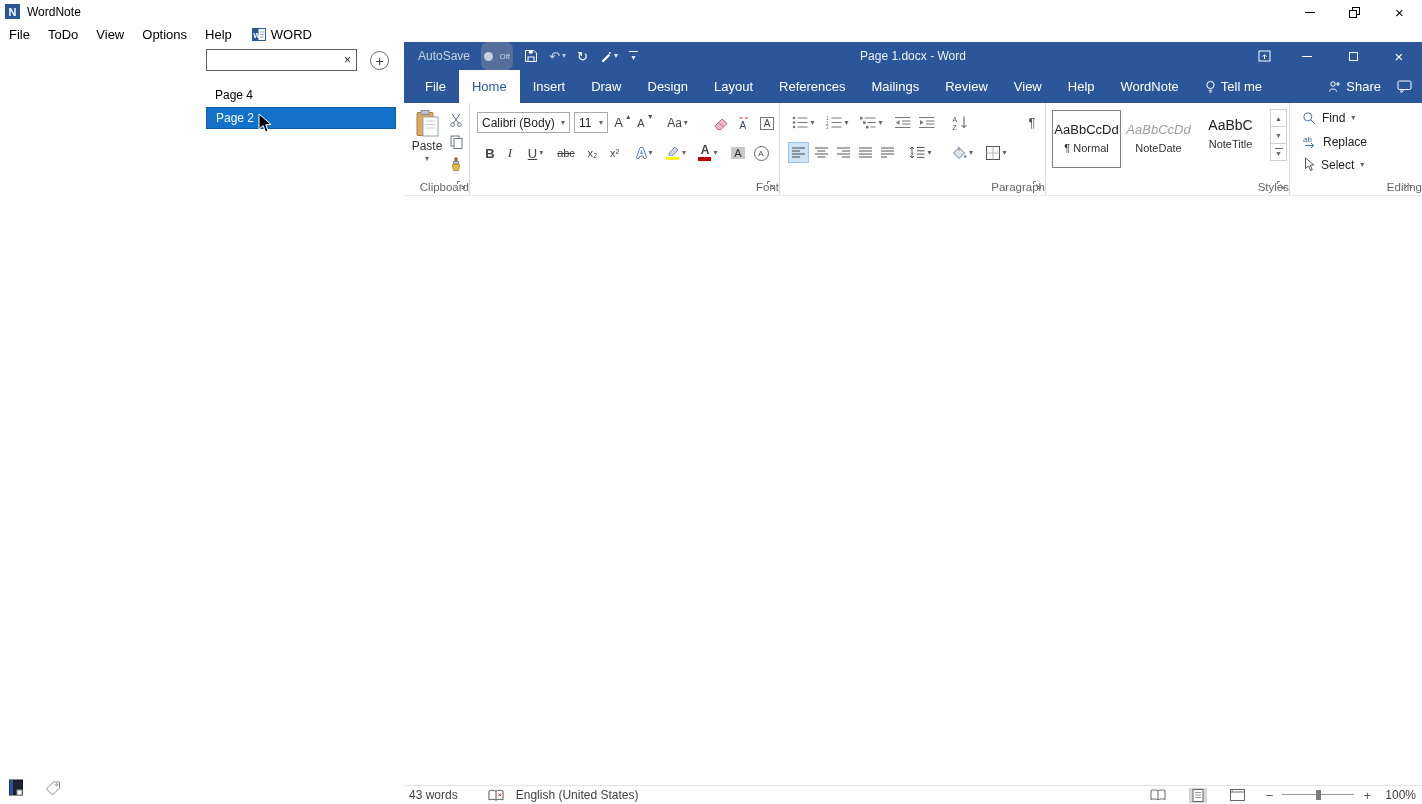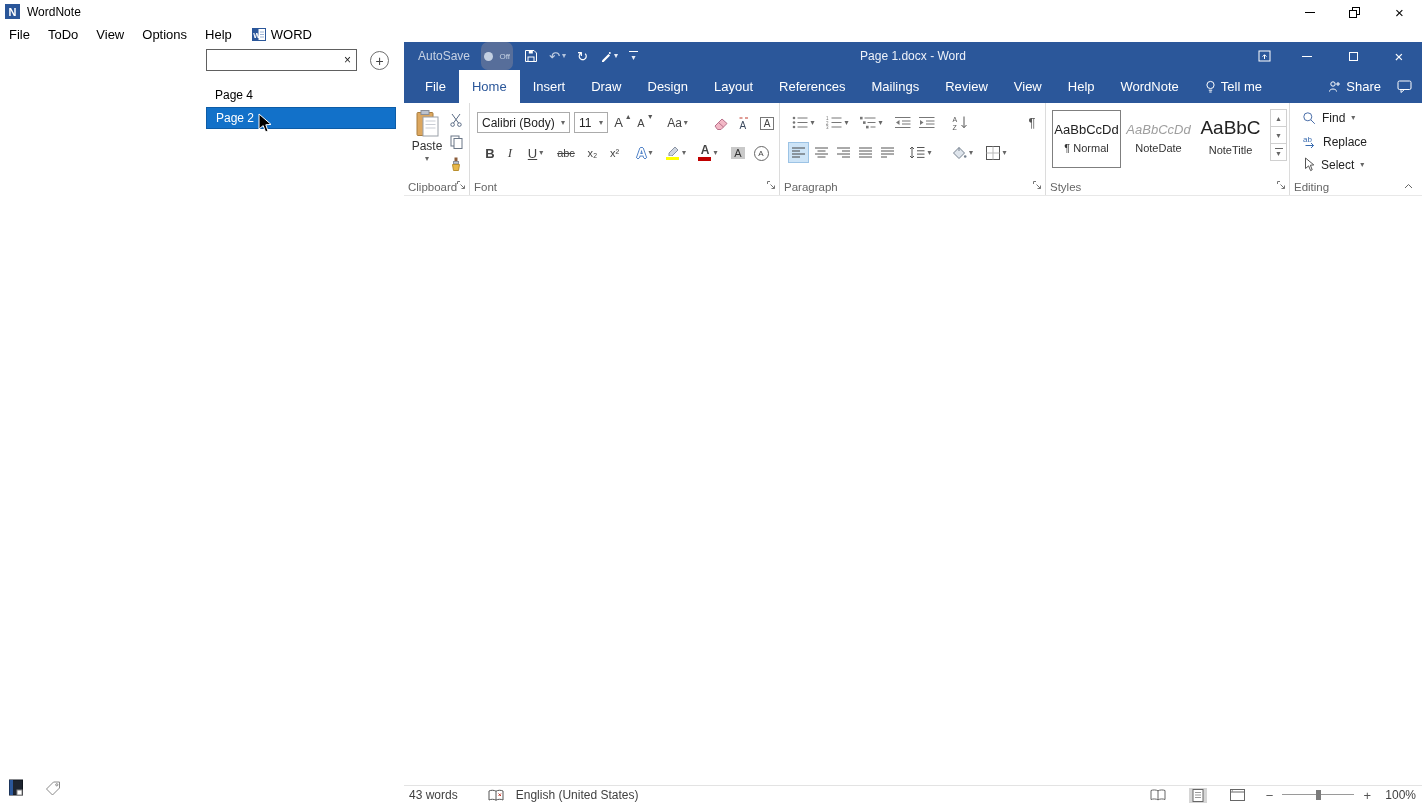--- a/index.html
+++ b/index.html
@@ -53,21 +53,21 @@
 .tabs{position:absolute;left:0;top:28px;right:0;height:33px;background:#2b579a;display:flex;align-items:stretch;color:#fff;font-size:13px;padding-left:8px}
 .tab{display:flex;align-items:center;padding:0 13px;gap:5px}
 .tab.active{background:#fff;color:#2b579a}
 .tabs-right{margin-left:auto;display:flex;align-items:center;gap:16px;padding-right:10px}
 .share-btn{display:flex;align-items:center;gap:6px}
 
 
 .ribbon{position:absolute;left:0;top:61px;right:0;height:93px;background:#fff;border-bottom:1px solid #e8e8e8;font-size:12px;color:#333}
 .group{position:absolute;top:0;height:92px}
 .group.bordered{border-right:1px solid #dcdcdc}
-.glabel{position:absolute;left:4px;right:0;bottom:2px;text-align:left;font-size:11.5px;color:#666}
+.glabel{position:absolute;left:4px;right:0;bottom:2px;text-align:right;font-size:11.5px;color:#666}
 .launcher{position:absolute;right:3px;bottom:5px}
 .rbtn{position:absolute;display:flex;align-items:center;justify-content:center;color:#444;gap:2px}
 .rbtn.active{background:#cde4f7;border:1px solid #9cc3e5}
 .combo{position:absolute;height:21px;border:1px solid #ababab;background:#fff;display:flex;align-items:center;justify-content:space-between;padding:0 4px;font-size:12px;color:#222}
 .stack{display:flex;flex-direction:column;align-items:center;line-height:1}
 .cbar{width:13px;height:3.5px;margin-top:1px}
 .supmark{font-size:7px;color:#555;align-self:flex-start;margin-top:1px}
 .paste-btn{position:absolute;left:5px;top:7px;width:36px;height:68px;display:flex;flex-direction:column;align-items:center;gap:2px;font-size:12px;color:#333}
 .btn-b{font-weight:700;font-size:13px}
 .btn-i{font-style:italic;font-family:"Liberation Serif",serif;font-size:13px}
@@ -76,21 +76,21 @@
 .effectsA{font-size:14px;font-weight:700;color:#fff;text-shadow:-1px 0 #4f81c7,1px 0 #4f81c7,0 -1px #4f81c7,0 1px #4f81c7}
 .encircle{width:15px;height:15px;border:1px solid #666;border-radius:50%;font-size:8px;display:flex;align-items:center;justify-content:center;color:#444}
 .boxA{border:1px solid #777;padding:0 3px;font-size:10px;color:#444}
 .shadeA{background:#c9c9c9;padding:0 3px;font-size:11px;color:#333}
 
 
 .style-card{position:absolute;top:7px;width:69px;height:58px;background:#fff;border:1px solid transparent;text-align:center;overflow:hidden}
 .style-card.selected{border-color:#7f7f7f}
 .sprev{font-size:13px;margin-top:11px;color:#222;white-space:nowrap}
 .sprev.gray{color:#9e9e9e;font-style:italic}
-.sprev.big{font-size:19px;margin-top:6px}
+.sprev.big{font-size:14px;margin-top:6px}
 .sname{font-size:11px;margin-top:5px;color:#333}
 .sc-col{position:absolute;left:224px;top:7px;width:17px}
 .sc-btn{width:17px;height:18px;border:1px solid #d0d0d0;background:#fff;display:flex;flex-direction:column;align-items:center;justify-content:center;font-size:7px;color:#666;margin-top:-1px}
 .sc-btn .mbar{width:8px;border-top:1px solid #666;margin-bottom:1px}
 
 
 .edit-row{position:absolute;left:12px;display:flex;align-items:center;gap:6px;font-size:12px;color:#222}
 
 
 .doc-area{position:absolute;left:0;top:154px;right:0;bottom:19px;background:#fff}

